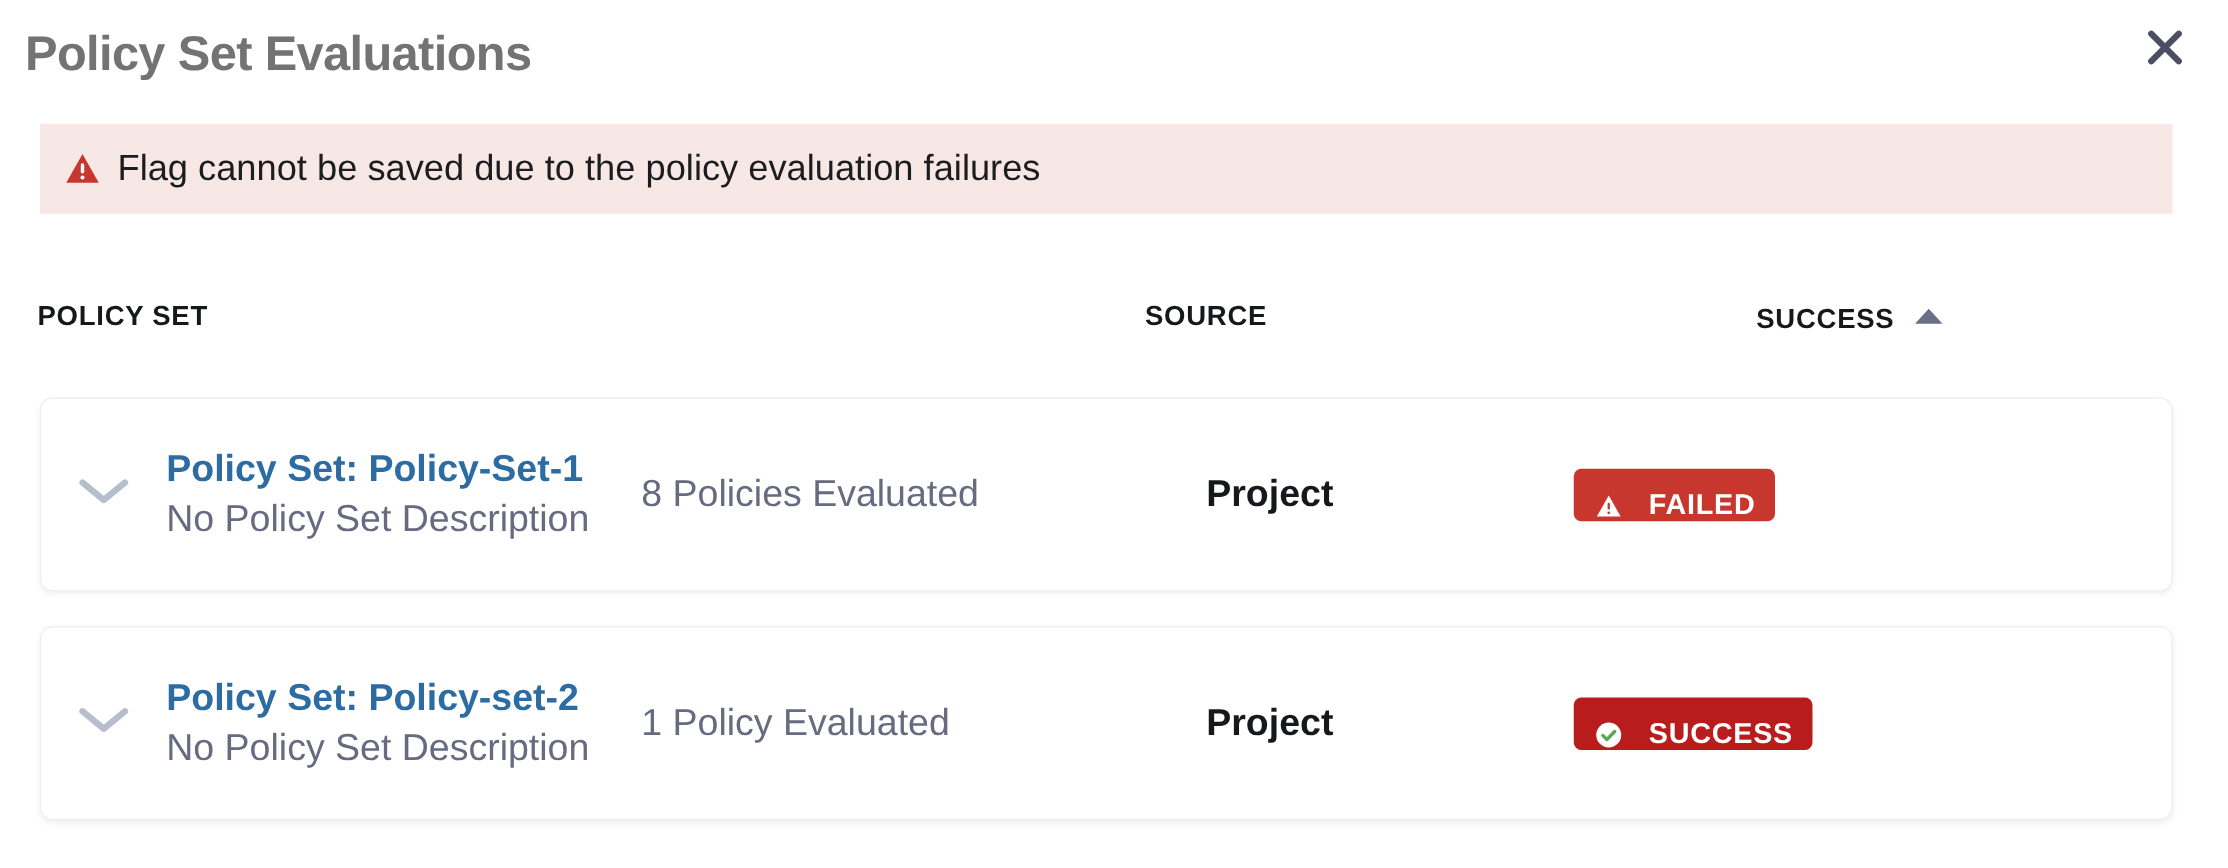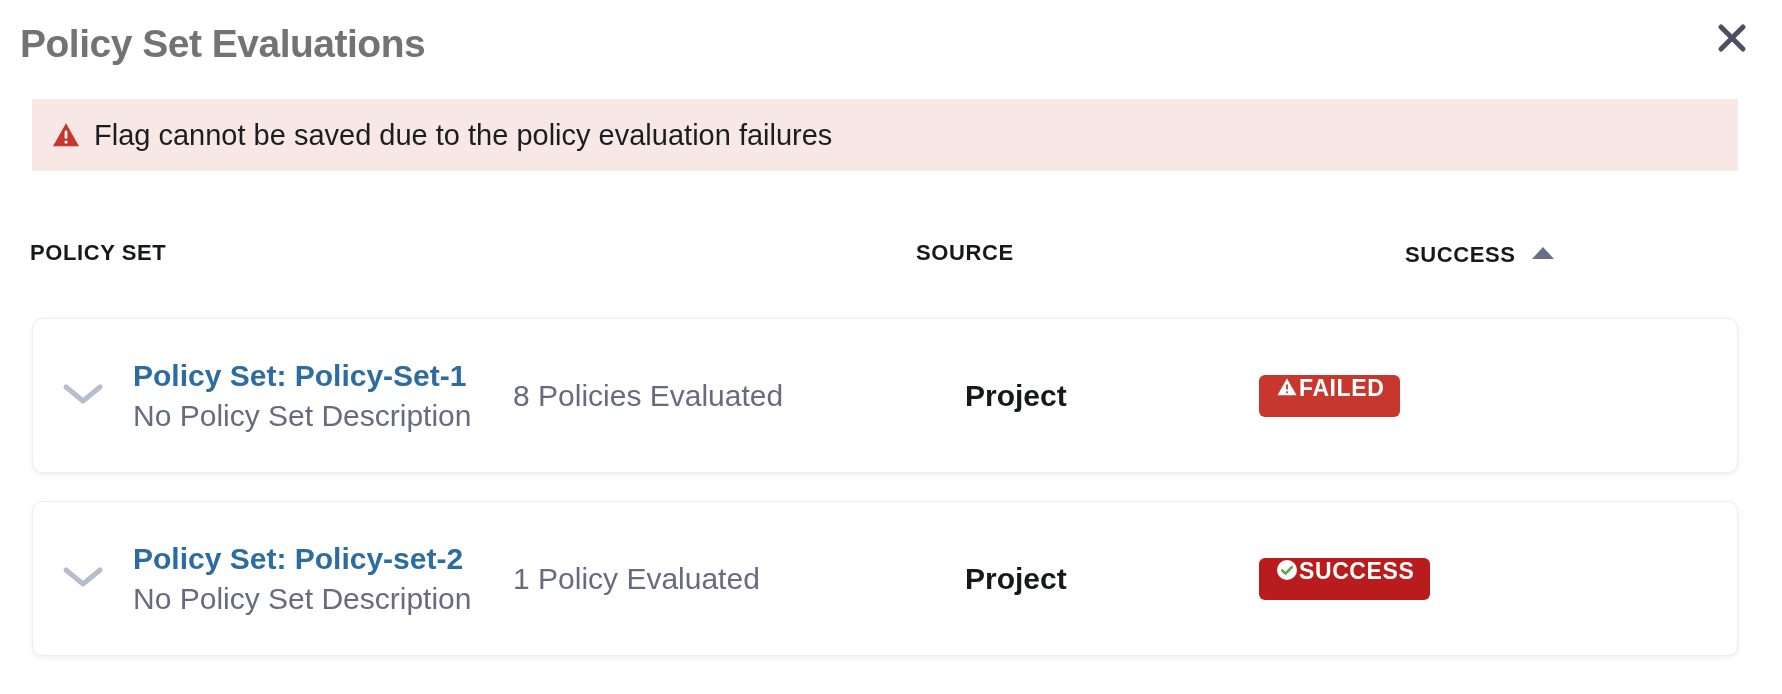--- a/index.html
+++ b/index.html
@@ -201,22 +201,22 @@
 
   .policy-status {
     flex: 1 1 auto;
     display: flex;
     align-items: center;
     padding-left: 30px;
   }
 
   .status-badge {
     display: inline-flex;
-    align-items: flex-start;
-    gap: 0;
+    align-items: flex-end;
+    gap: 20px;
     height: 42px;
     padding: 0 16px;
     border-radius: 6px;
     color: #ffffff;
     font-size: 23px;
     font-weight: 700;
     letter-spacing: 0.6px;
     white-space: nowrap;
   }
 

